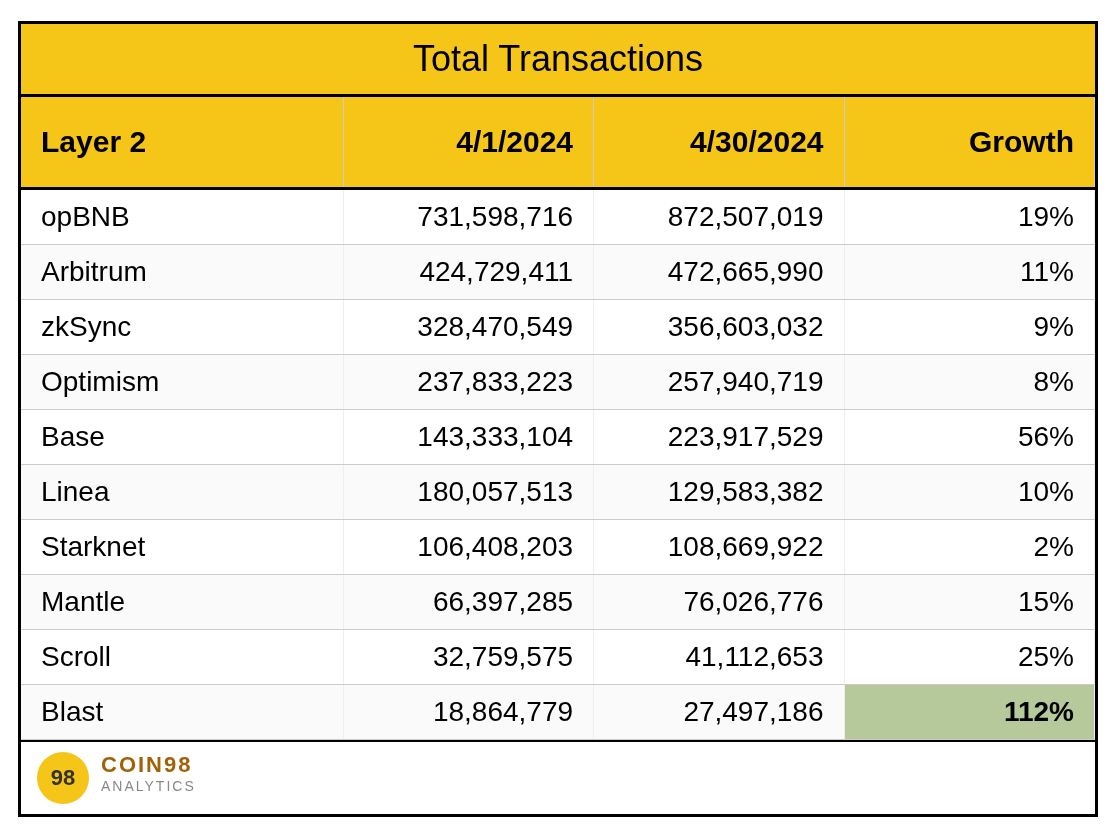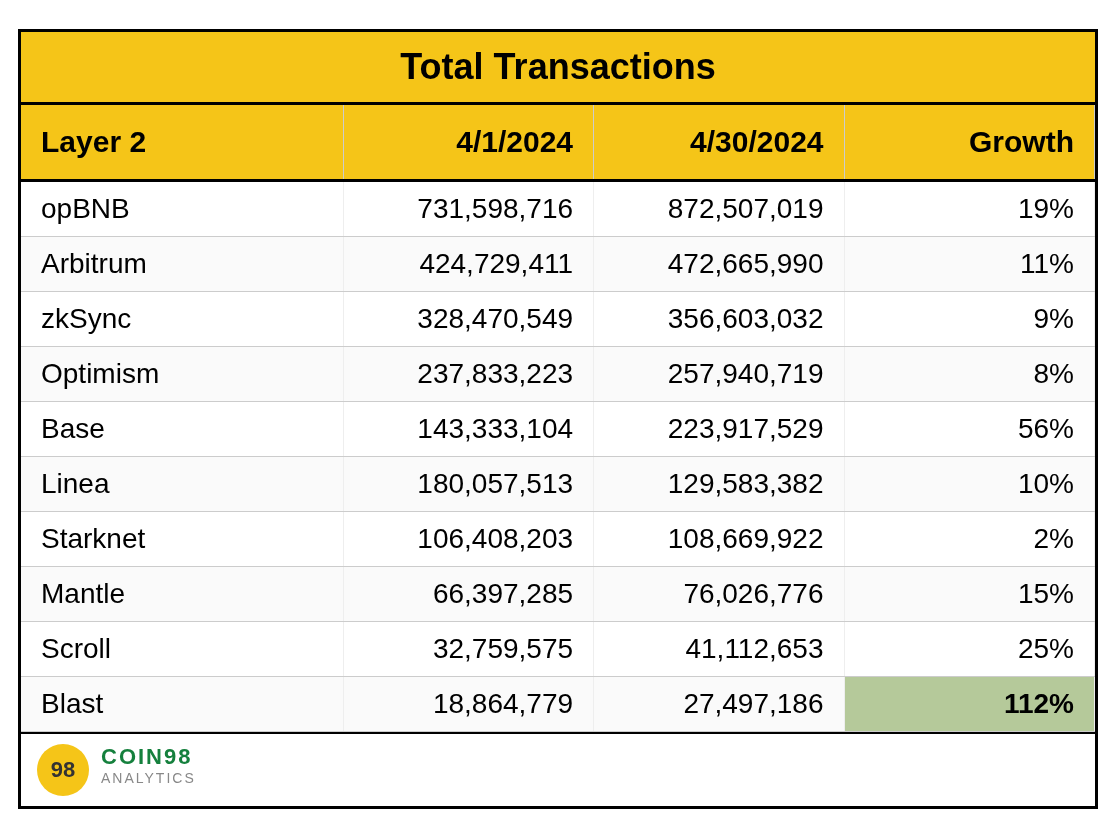--- a/index.html
+++ b/index.html
@@ -21,35 +21,35 @@
     .container {
       width: 1080px;
       border: 3px solid #000;
       background: #fff;
     }
 
     .table-title {
       background: #f5c518;
       text-align: center;
       font-size: 36px;
-      font-weight: bold;
+      font-weight: normal;
       padding: 14px 10px;
       border-bottom: 3px solid #000;
     }
 
     table {
       width: 100%;
       border-collapse: collapse;
     }
 
     thead tr th {
       background: #f5c518;
       font-size: 30px;
       font-weight: bold;
-      padding: 20px 20px;
+      padding: 28px 20px;
       border-bottom: 3px solid #000;
       border-right: 1px solid #ccc;
     }
 
     thead tr th:first-child {
       text-align: left;
       width: 30%;
     }
 
     thead tr th:not(:first-child) {
@@ -107,21 +107,21 @@
     }
 
     .logo-text {
       display: flex;
       flex-direction: column;
     }
 
     .logo-top {
       font-size: 22px;
       font-weight: bold;
-      color: #15803d;
+      color: #a16207;
       letter-spacing: 2px;
     }
 
     .logo-bottom {
       font-size: 14px;
       color: #888;
       letter-spacing: 2px;
     }
   </style>
 </head>

